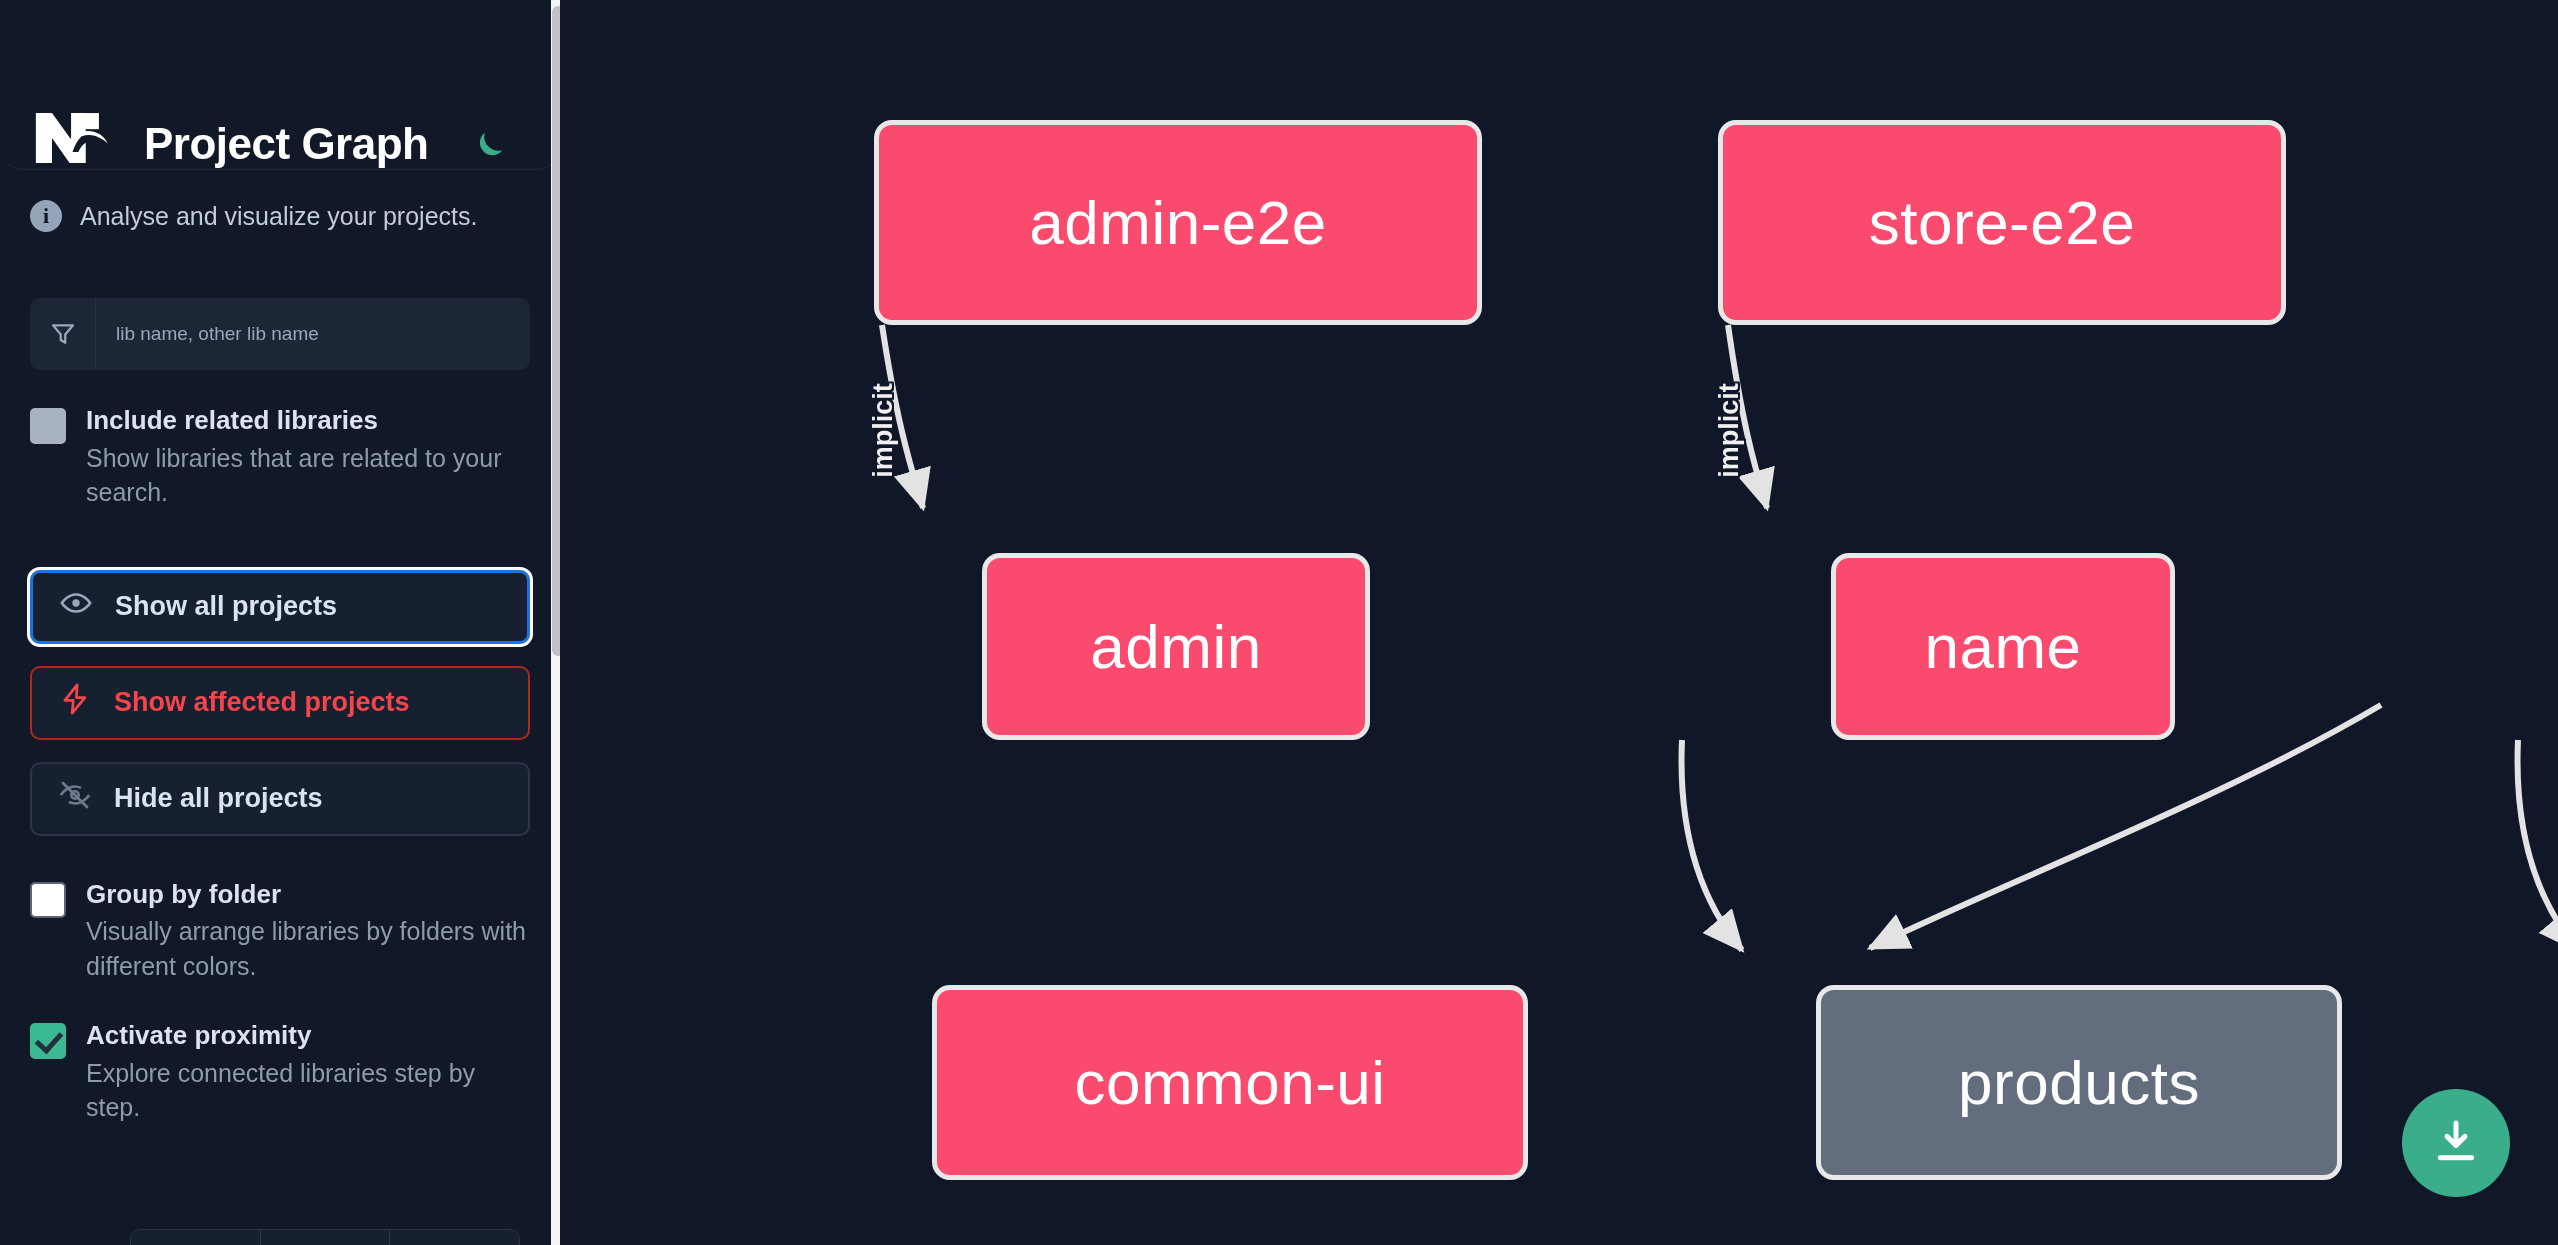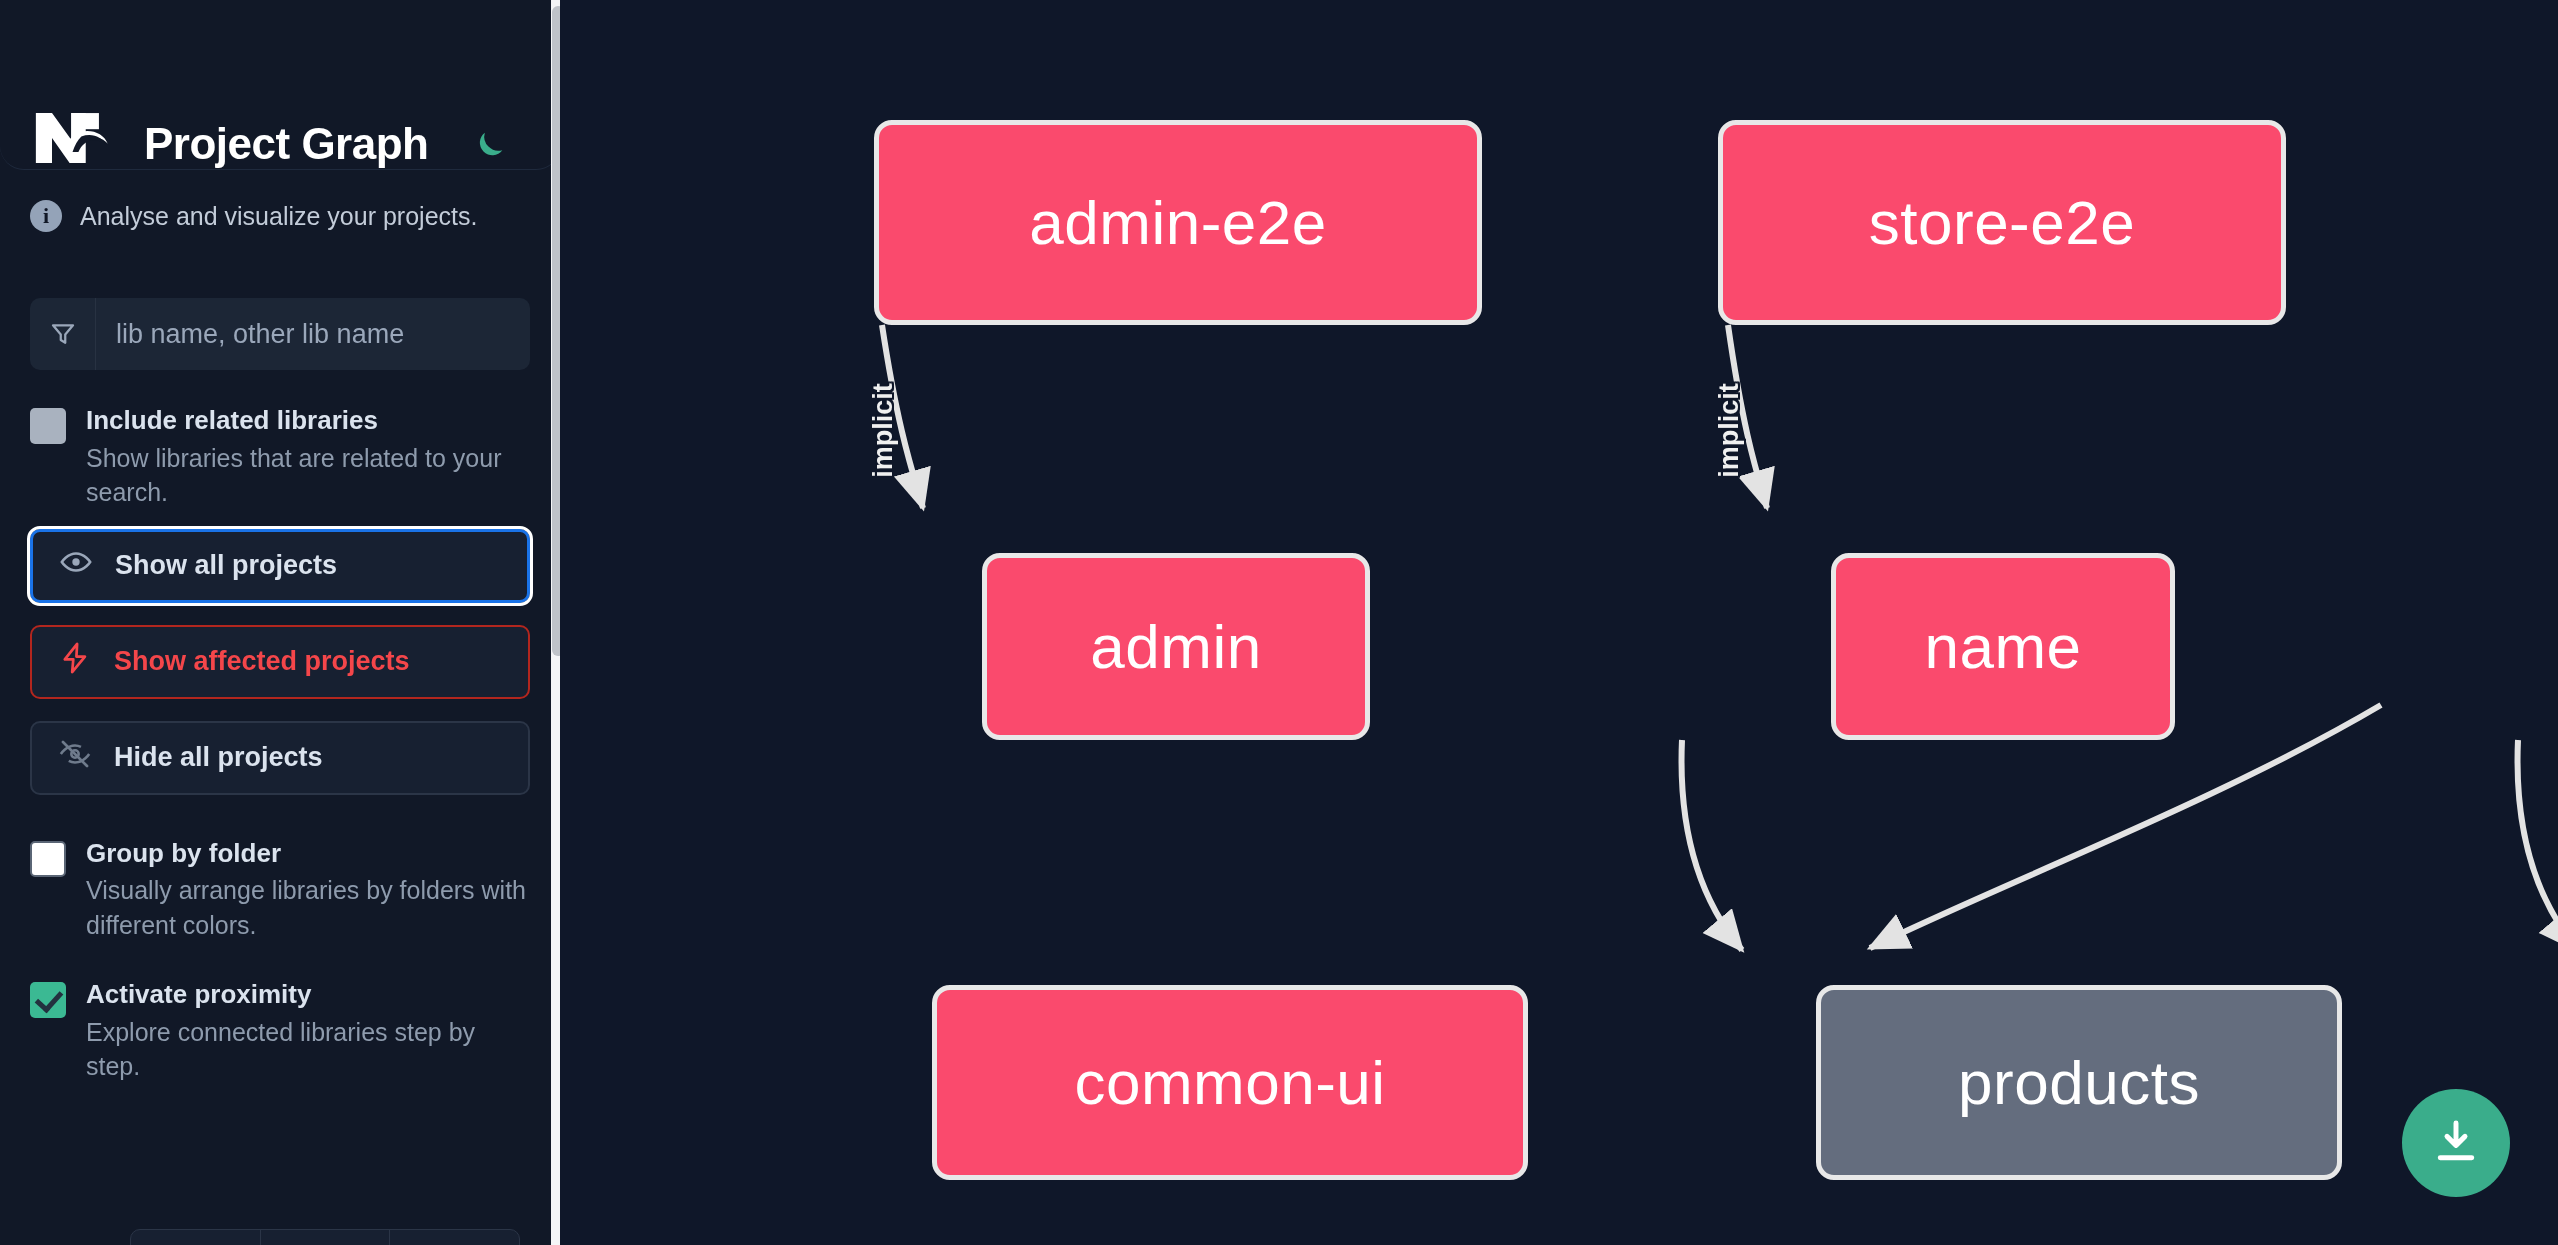--- a/index.html
+++ b/index.html
@@ -88,21 +88,21 @@
     width: 66px;
     display: flex; align-items: center; justify-content: center;
     border-right: 1px solid #283242;
   }
   .search-input {
     flex: 1;
     background: transparent;
     border: 0;
     outline: none;
     color: #e5e5e5;
-    font-size: 27px;
+    font-size: 19px;
     font-family: "Liberation Sans", sans-serif;
     padding: 12px 20px;
   }
   .search-input::placeholder { color: #9aa7ba; }
 
   .opt-row {
     display: flex;
     gap: 20px;
     margin-top: 34px;
   }
@@ -133,21 +133,21 @@
     font-weight: bold;
     line-height: 1.25;
   }
   .opt-desc {
     color: #8e9bad;
     font-size: 25px;
     line-height: 1.38;
     margin-top: 4px;
   }
 
-  .btn-stack { margin-top: 19px; display: flex; flex-direction: column; gap: 22px; }
+  .btn-stack { margin-top: 60px; display: flex; flex-direction: column; gap: 22px; }
   .gbtn {
     height: 74px;
     border-radius: 10px;
     display: flex;
     align-items: center;
     gap: 22px;
     padding: 0 26px;
     background: #172031;
     border: 2px solid #2c3purchase;
     cursor: pointer;

